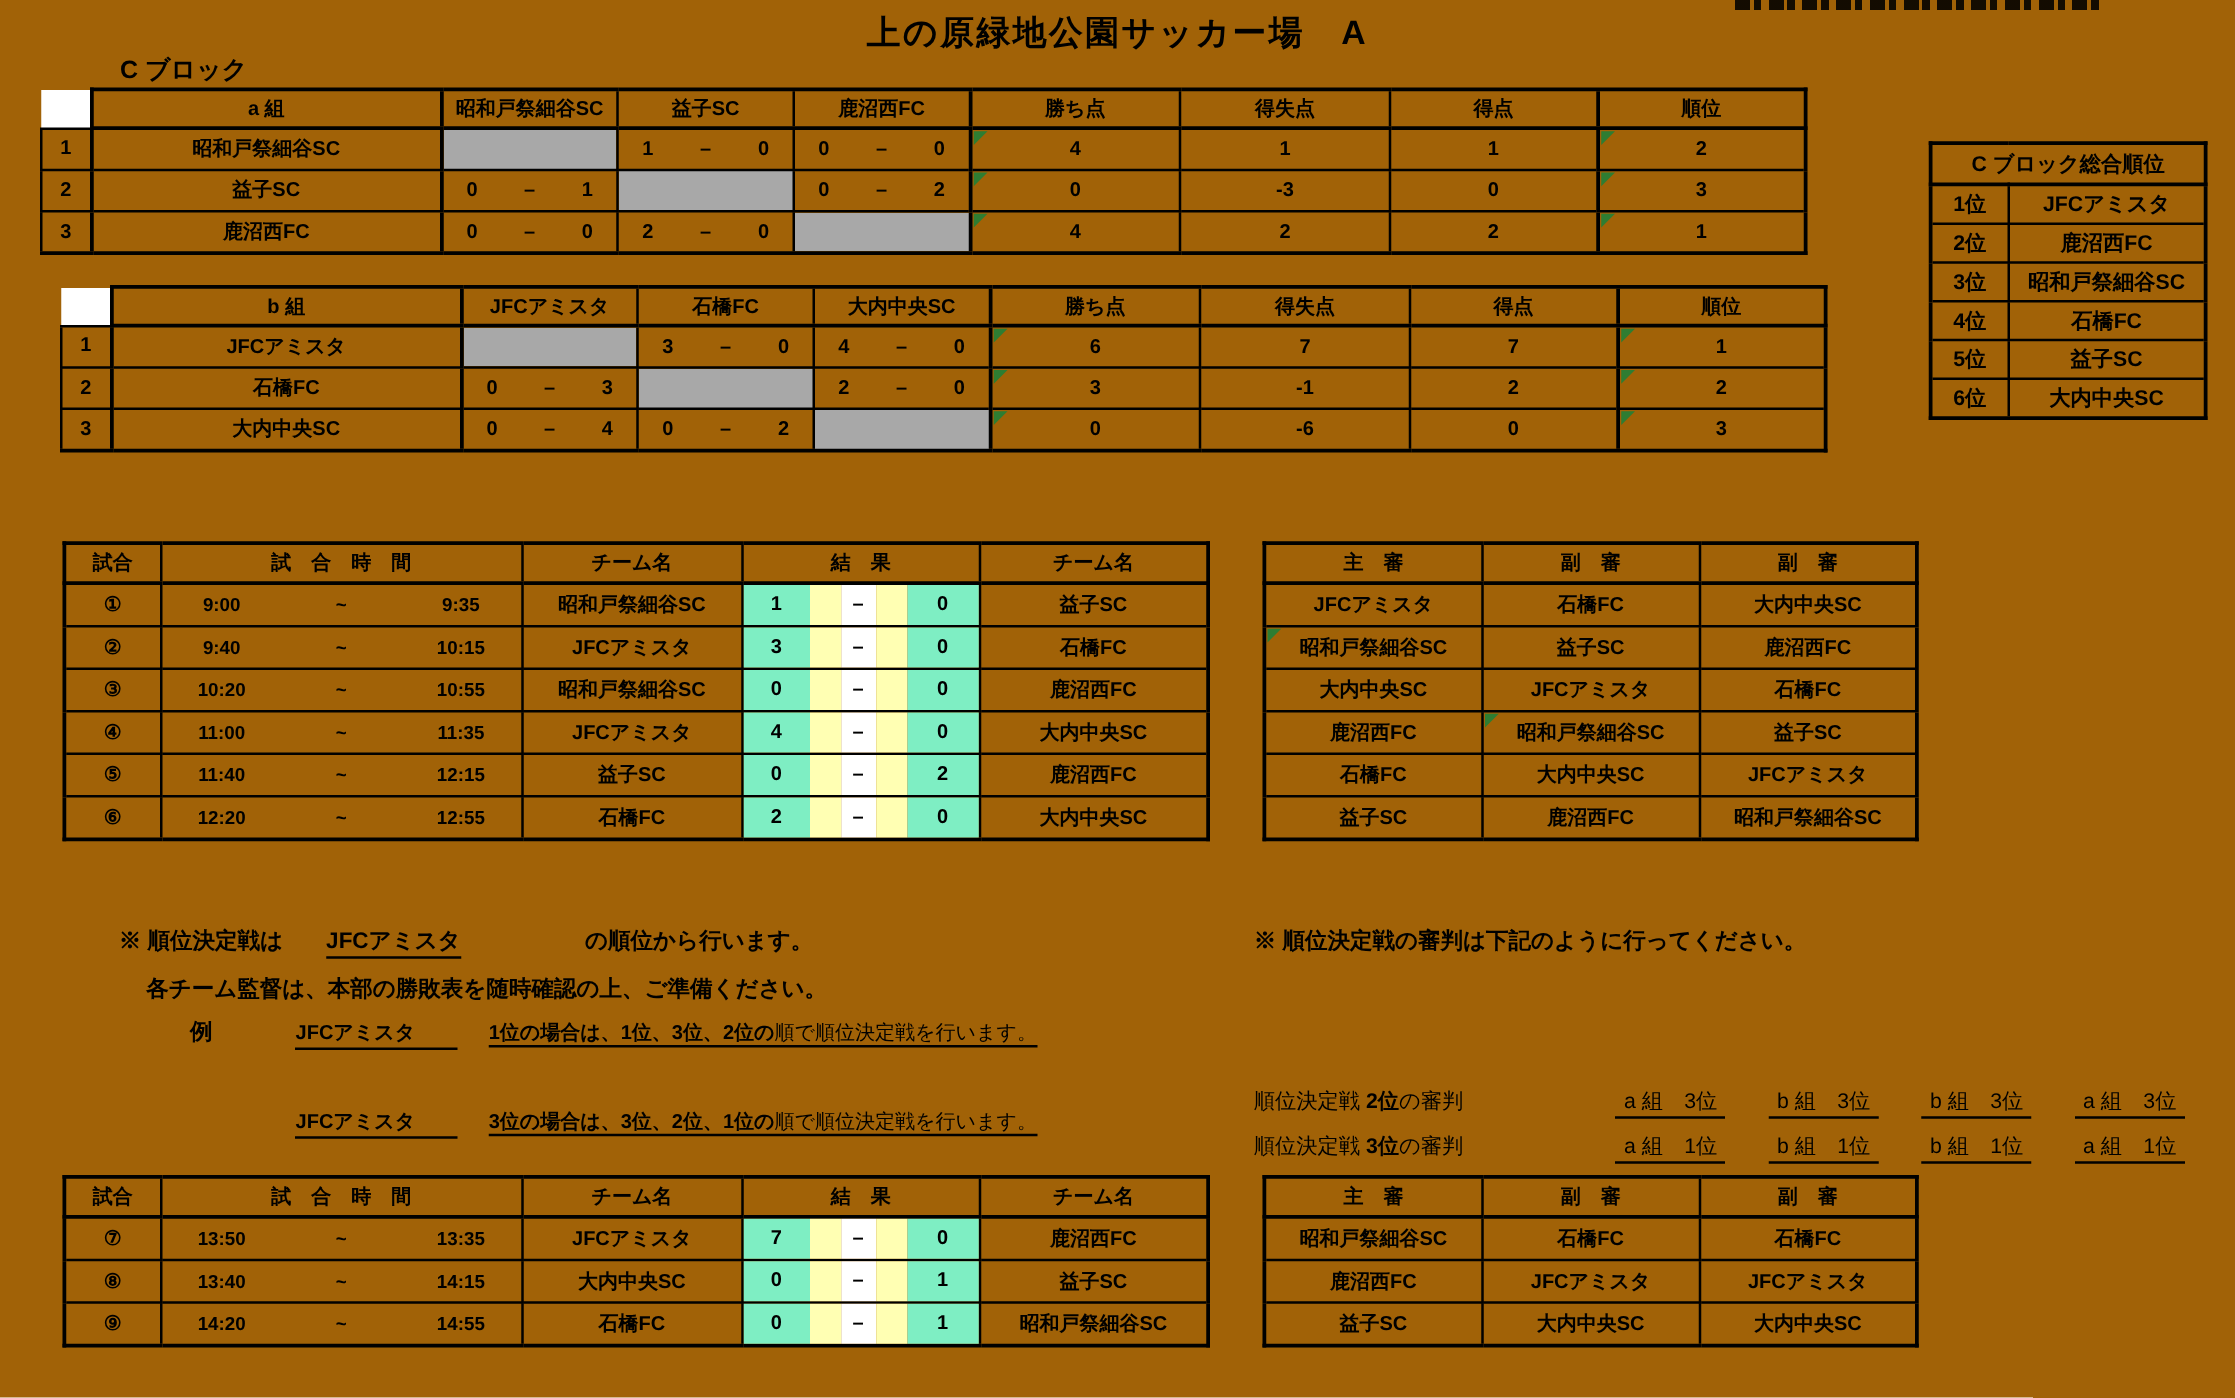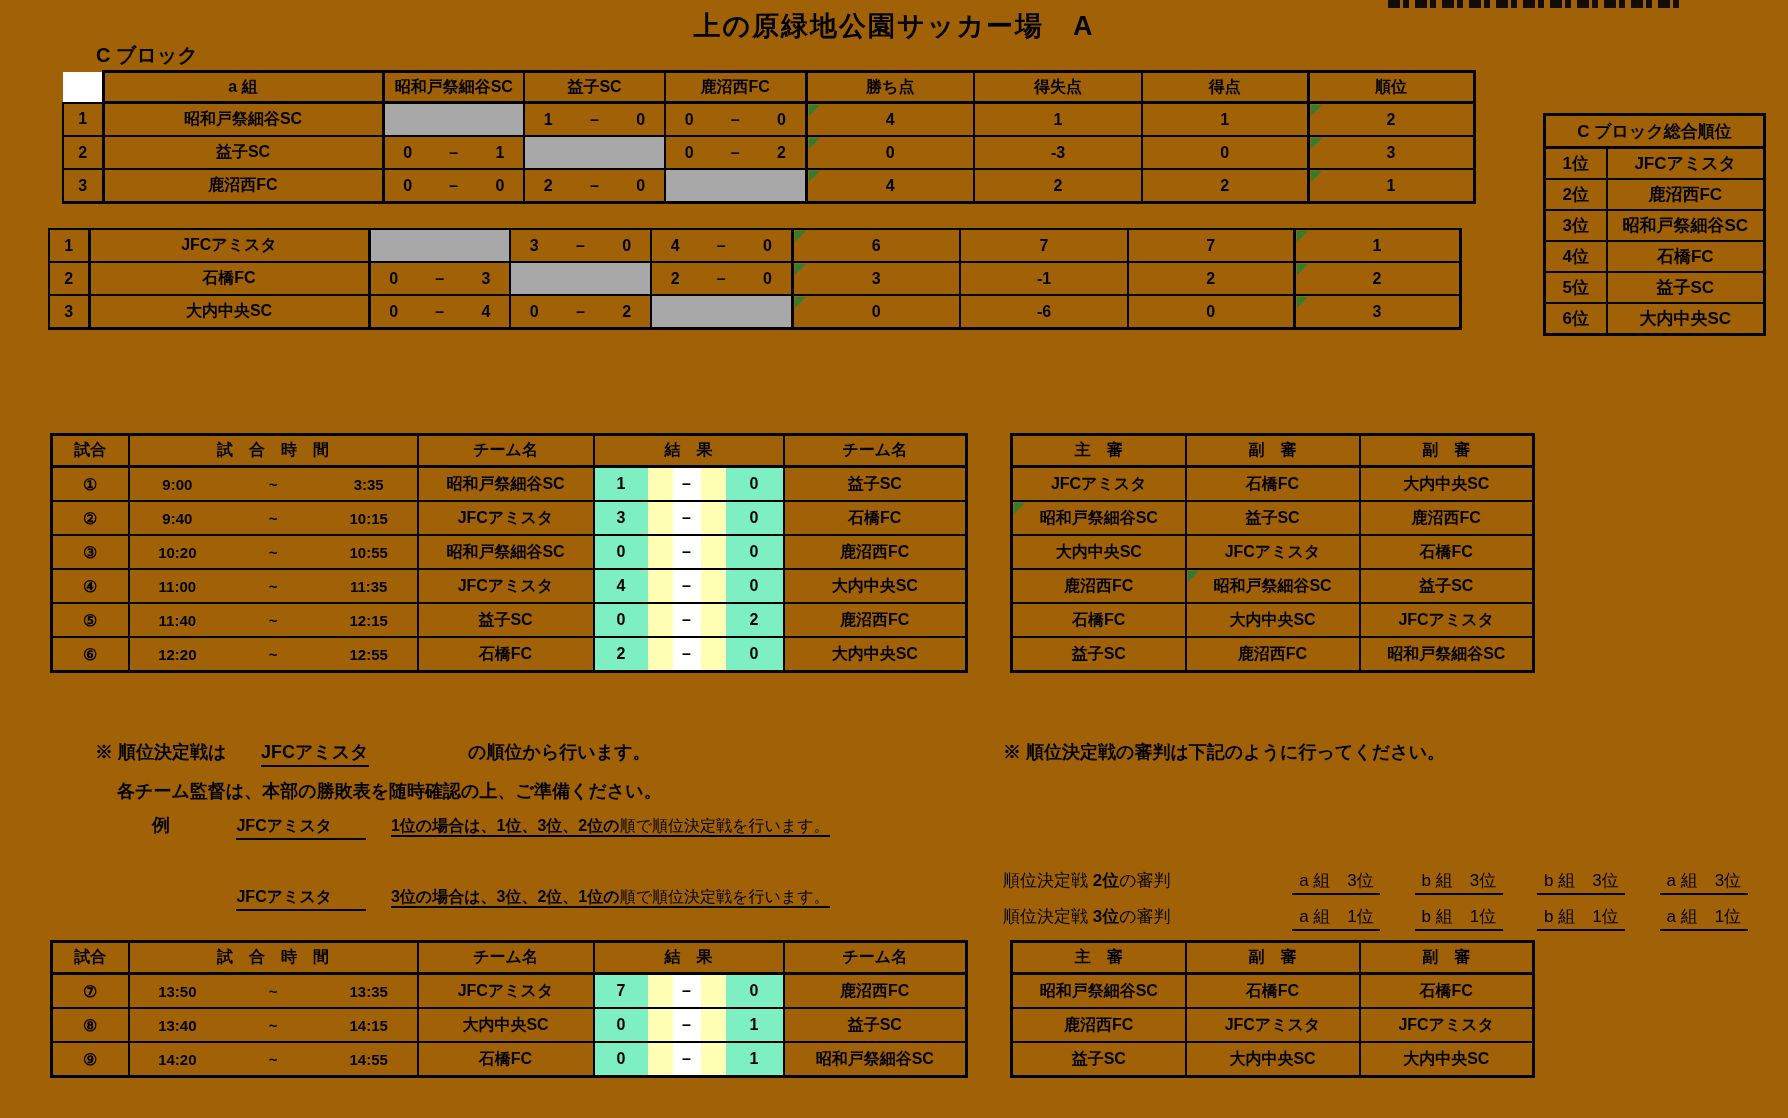--- a/index.html
+++ b/index.html
@@ -77,21 +77,21 @@
 </style>
 </head>
 <body>
 
 <div class="page" style="--result-green: #7eeec3; --result-yellow: #ffffb3; --self-gray: #a8a8a8; --flag-green: #2e7d32;">
 
   <div class="abs title">上の原緑地公園サッカー場　A</div>
   <div class="abs clip-frag"></div>
   <div class="abs block-label">C ブロック</div>
 
-  <table class="gt abs" style="left:62px;top:70px">
+  <table class="gt abs" style="left:32px;top:70px">
     <colgroup>
         <col style="width:40px">
         <col style="width:280px">
         <col style="width:141px">
         <col style="width:141px">
         <col style="width:141px">
         <col style="width:168px">
         <col style="width:168px">
         <col style="width:166px">
         <col style="width:166px">
@@ -186,20 +186,31 @@
         <col style="width:280px">
         <col style="width:141px">
         <col style="width:141px">
         <col style="width:141px">
         <col style="width:168px">
         <col style="width:168px">
         <col style="width:166px">
         <col style="width:166px">
       </colgroup>
     <tbody>
+        <tr>
+      <th class="ghost"></th>
+      <th class="bt bl bb">b 組</th>
+      <th class="bt bb bl">JFCアミスタ</th>
+      <th class="bt bb">石橋FC</th>
+      <th class="bt bb">大内中央SC</th>
+      <th class="bt bb bl">勝ち点</th>
+      <th class="bt bb">得失点</th>
+      <th class="bt bb">得点</th>
+      <th class="bt bb bl br">順位</th>
+    </tr>
     <tr>
       <td class="num">1</td>
       <td class="bl">JFCアミスタ</td>
       <td class="self bl"></td>
       <td>
             <div class="rw">
               <span>3</span>
               <span>–</span>
               <span>0</span>
             </div>
@@ -316,21 +327,21 @@
       <th class="bt bb">チーム名</th>
       <th class="bt bb">結　果</th>
       <th class="bt bb br">チーム名</th>
     </tr>
     <tr>
       <td class="bl mnum">①</td>
       <td>
             <div class="timewrap">
               <span>9:00</span>
               <span>~</span>
-              <span>3:35</span>
+              <span>9:35</span>
             </div>
           </td>
       <td>昭和戸祭細谷SC</td>
       <td>
             <div class="strip">
               <span class="sgL">1</span>
               <span class="sy"></span>
               <span class="sw">–</span>
               <span class="sy"></span>
               <span class="sgR">0</span>

